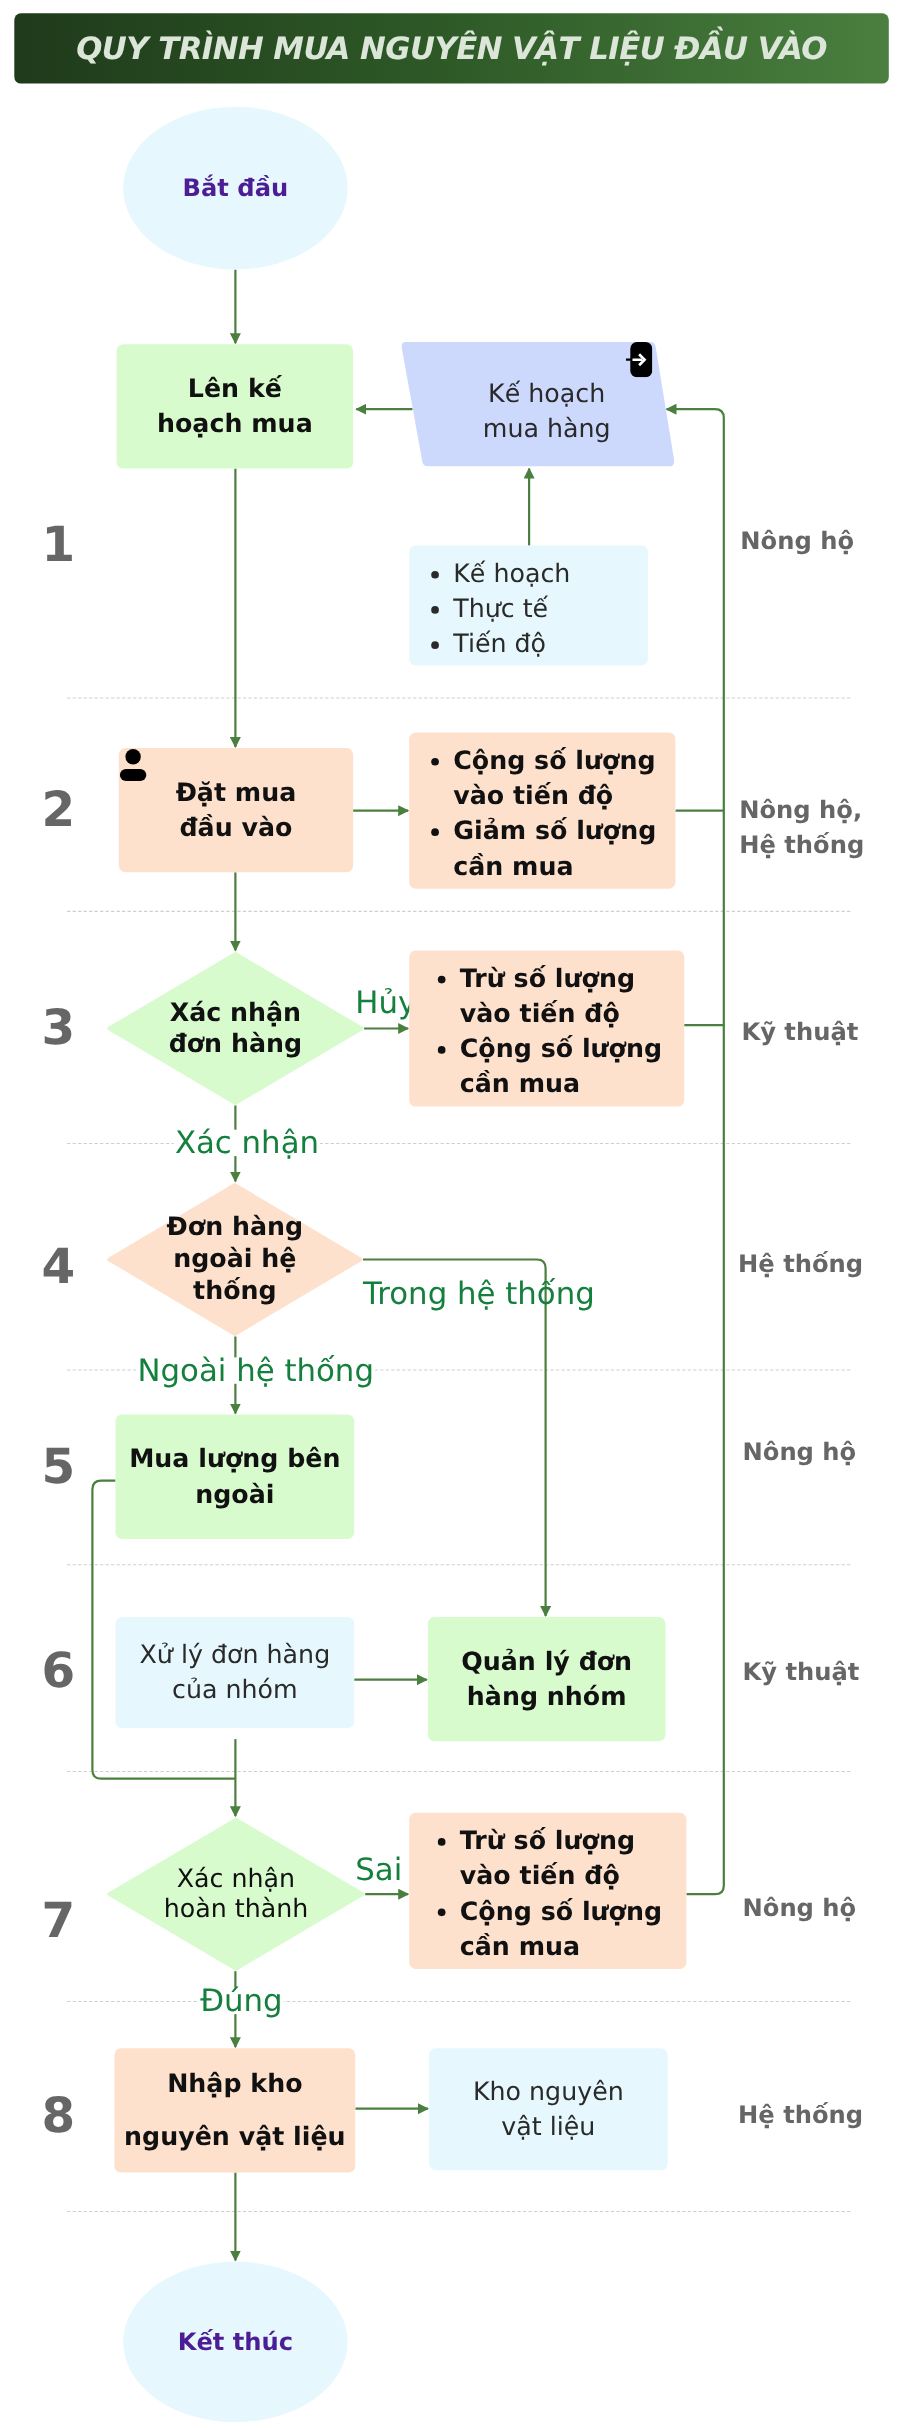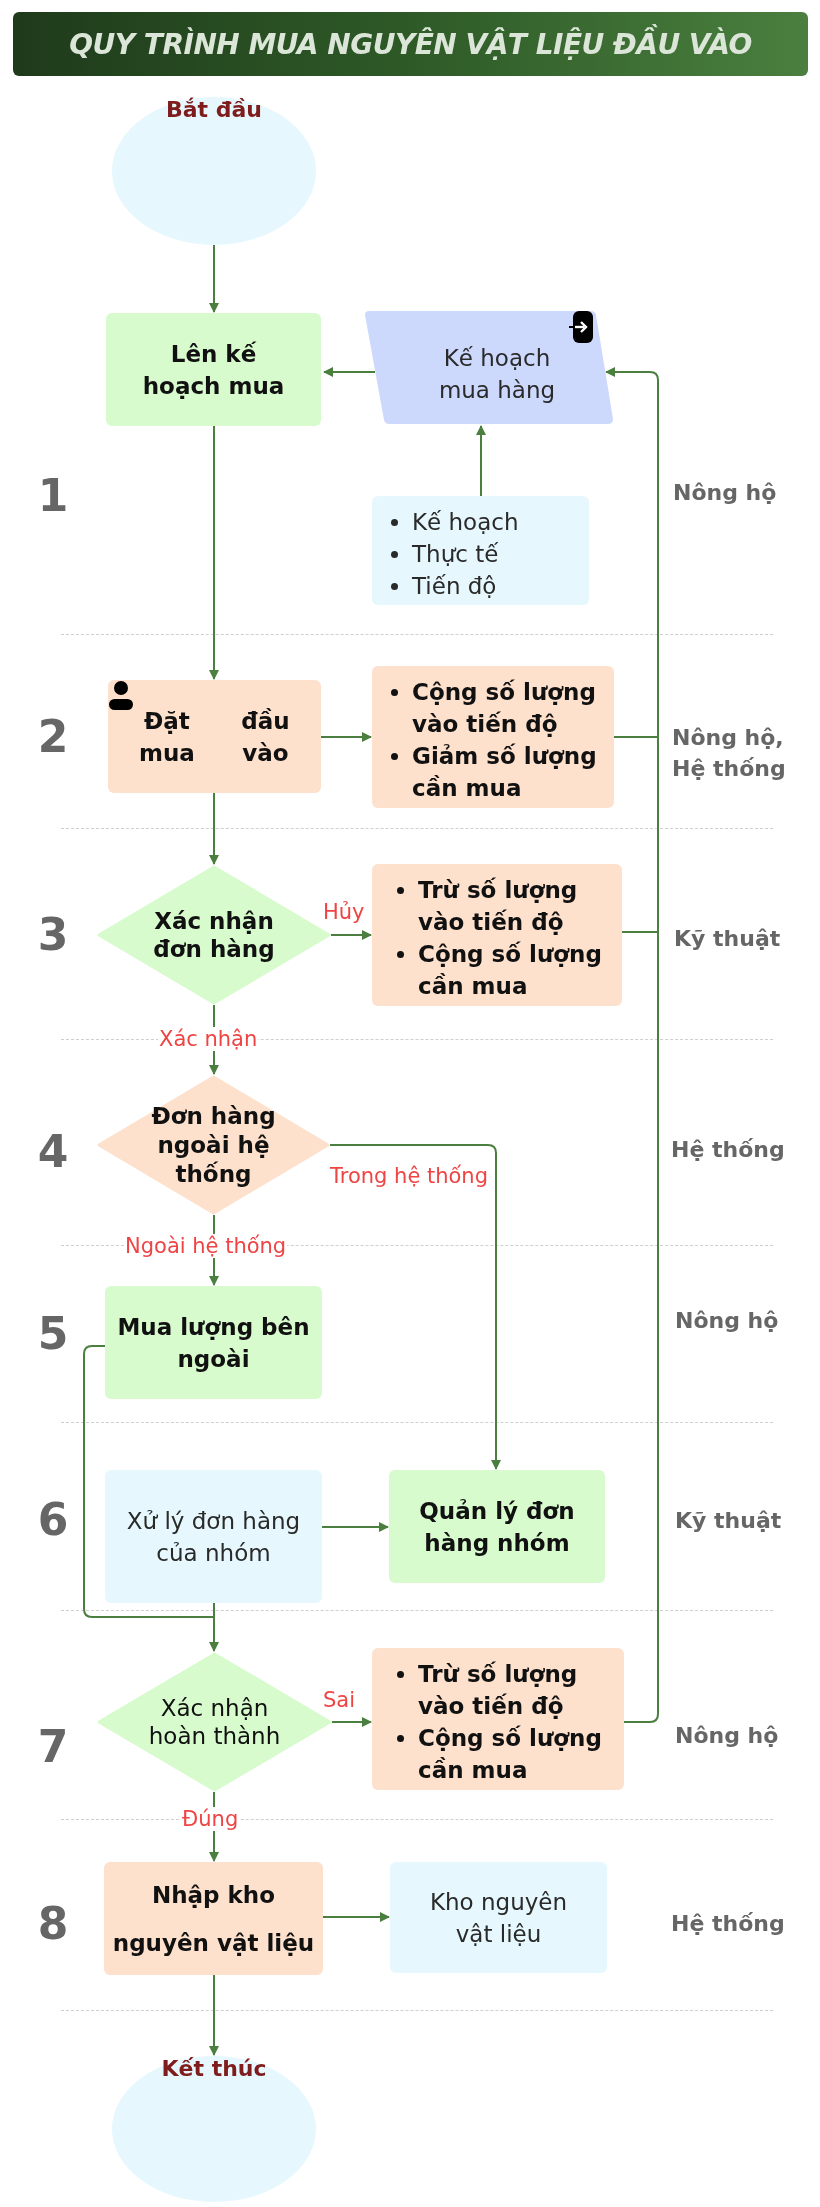--- a/index.html
+++ b/index.html
@@ -10,28 +10,28 @@
             background: linear-gradient(90deg, #1f3a1b 0%, #2e5a27 50%, #4a7f3f 100%);
             display: flex; align-items: center; justify-content: center; }
   .header-title { color: #dbe6d8; font-size: 28px; font-weight: bold; letter-spacing: -0.5px; white-space: nowrap; font-style: italic; }
   .node { display: flex; align-items: center; justify-content: center; text-align: center;
           border-radius: 6px; font-size: 23px; line-height: 32px; color: #111; padding: 6px 8px; }
   .bold { font-weight: bold; }
   .reg { font-weight: normal; color: #2a2a2a; }
   .green { background: #d7fbcd; align-items: center; }
   .peach { background: #fde1cd; }
   .lightblue { background: #e6f8fd; }
-  .ellipse { border-radius: 50%; background: #e6f8fd; display: flex; align-items: flex-start; justify-content: center;
-             font-size: 22px; color: #7f1d1d; font-weight: bold; }
+  .ellipse { border-radius: 50%; background: #e6f8fd; display: flex; align-items: center; justify-content: center;
+             font-size: 22px; color: #4c1d95; font-weight: bold; }
   .list { display: block; text-align: left; padding: 10px 10px 10px 14px; font-size: 23px; line-height: 32px; }
   .list ul { margin: 0; padding: 0 0 0 26px; }
   .list li { margin: 0; }
   .rownum { font-size: 44px; font-weight: bold; color: #666666; width: 50px; text-align: center; line-height: 46px; }
   .role { font-size: 22px; font-weight: bold; color: #666666; line-height: 31px; white-space: nowrap; }
-  .edge-label { font-size: 21px; color: #ef4444; background: transparent; white-space: nowrap; line-height: 24px; }
+  .edge-label { font-size: 28px; color: #15803d; background: transparent; white-space: nowrap; line-height: 24px; }
   .divider { height: 0; border-top: 1.5px dashed #cfcfcf; left: 61px; width: 712px; }
   svg.connectors { position: absolute; left: 0; top: 0; }
   .diamond-wrap { display: flex; align-items: center; justify-content: center; text-align: center; }
   .diamond-wrap svg { position: absolute; left: 0; top: 0; }
   .diamond-text { position: relative; font-size: 23px; line-height: 28px; font-weight: bold; color: #111; }
 </style>
 </head>
 <body>
 
 <div class="abs header">
@@ -142,21 +142,21 @@
 </div>
 
 <div class="abs node lightblue reg list" style="left:372px; top:496px; width:217px; height:109px; color:#2a2a2a;">
   <ul>
     <li>Kế hoạch</li>
     <li>Thực tế</li>
     <li>Tiến độ</li>
   </ul>
 </div>
 
-<div class="abs node peach bold" style="left:108px; top:680px; width:213px; height:113px; flex-direction:row;">
+<div class="abs node peach bold" style="left:108px; top:680px; width:213px; height:113px; flex-direction:column;">
   <svg width="26" height="32" style="position:absolute; left:0; top:0;">
     <circle cx="13" cy="8" r="7" fill="#000"></circle>
     <rect x="1" y="19" width="24" height="11" rx="5.5" fill="#000"></rect>
   </svg>
   <span>Đặt mua</span>
   <span>đầu vào</span>
 </div>
 
 <div class="abs node peach bold list" style="left:372px; top:666px; width:242px; height:142px; padding-top:10px;">
   <ul>
@@ -196,21 +196,21 @@
   </div>
 </div>
 <div class="abs edge-label" style="left:330px; top:1116px;margin-top:48px;">Trong hệ thống</div>
 <div class="abs edge-label" style="left:124px; top:1234px; background:#fff; padding:0 1px;">Ngoài hệ thống</div>
 
 <div class="abs node green bold" style="left:105px; top:1286px; width:217px; height:113px; flex-direction:column;">
   <span>Mua lượng bên</span>
   <span>ngoài</span>
 </div>
 
-<div class="abs node lightblue reg" style="left:105px; top:1470px; width:217px; height:133px; flex-direction:column; color:#2a2a2a;">
+<div class="abs node lightblue reg" style="left:105px; top:1470px; width:217px; height:101px; flex-direction:column; color:#2a2a2a;">
   <span>Xử lý đơn hàng</span>
   <span>của nhóm</span>
 </div>
 <div class="abs node green bold" style="left:389px; top:1470px; width:216px; height:113px; flex-direction:column;">
   <span>Quản lý đơn</span>
   <span>hàng nhóm</span>
 </div>
 
 <div class="abs diamond-wrap" style="left:97px; top:1652px; width:235px; height:140px;">
   <svg width="235" height="140">

